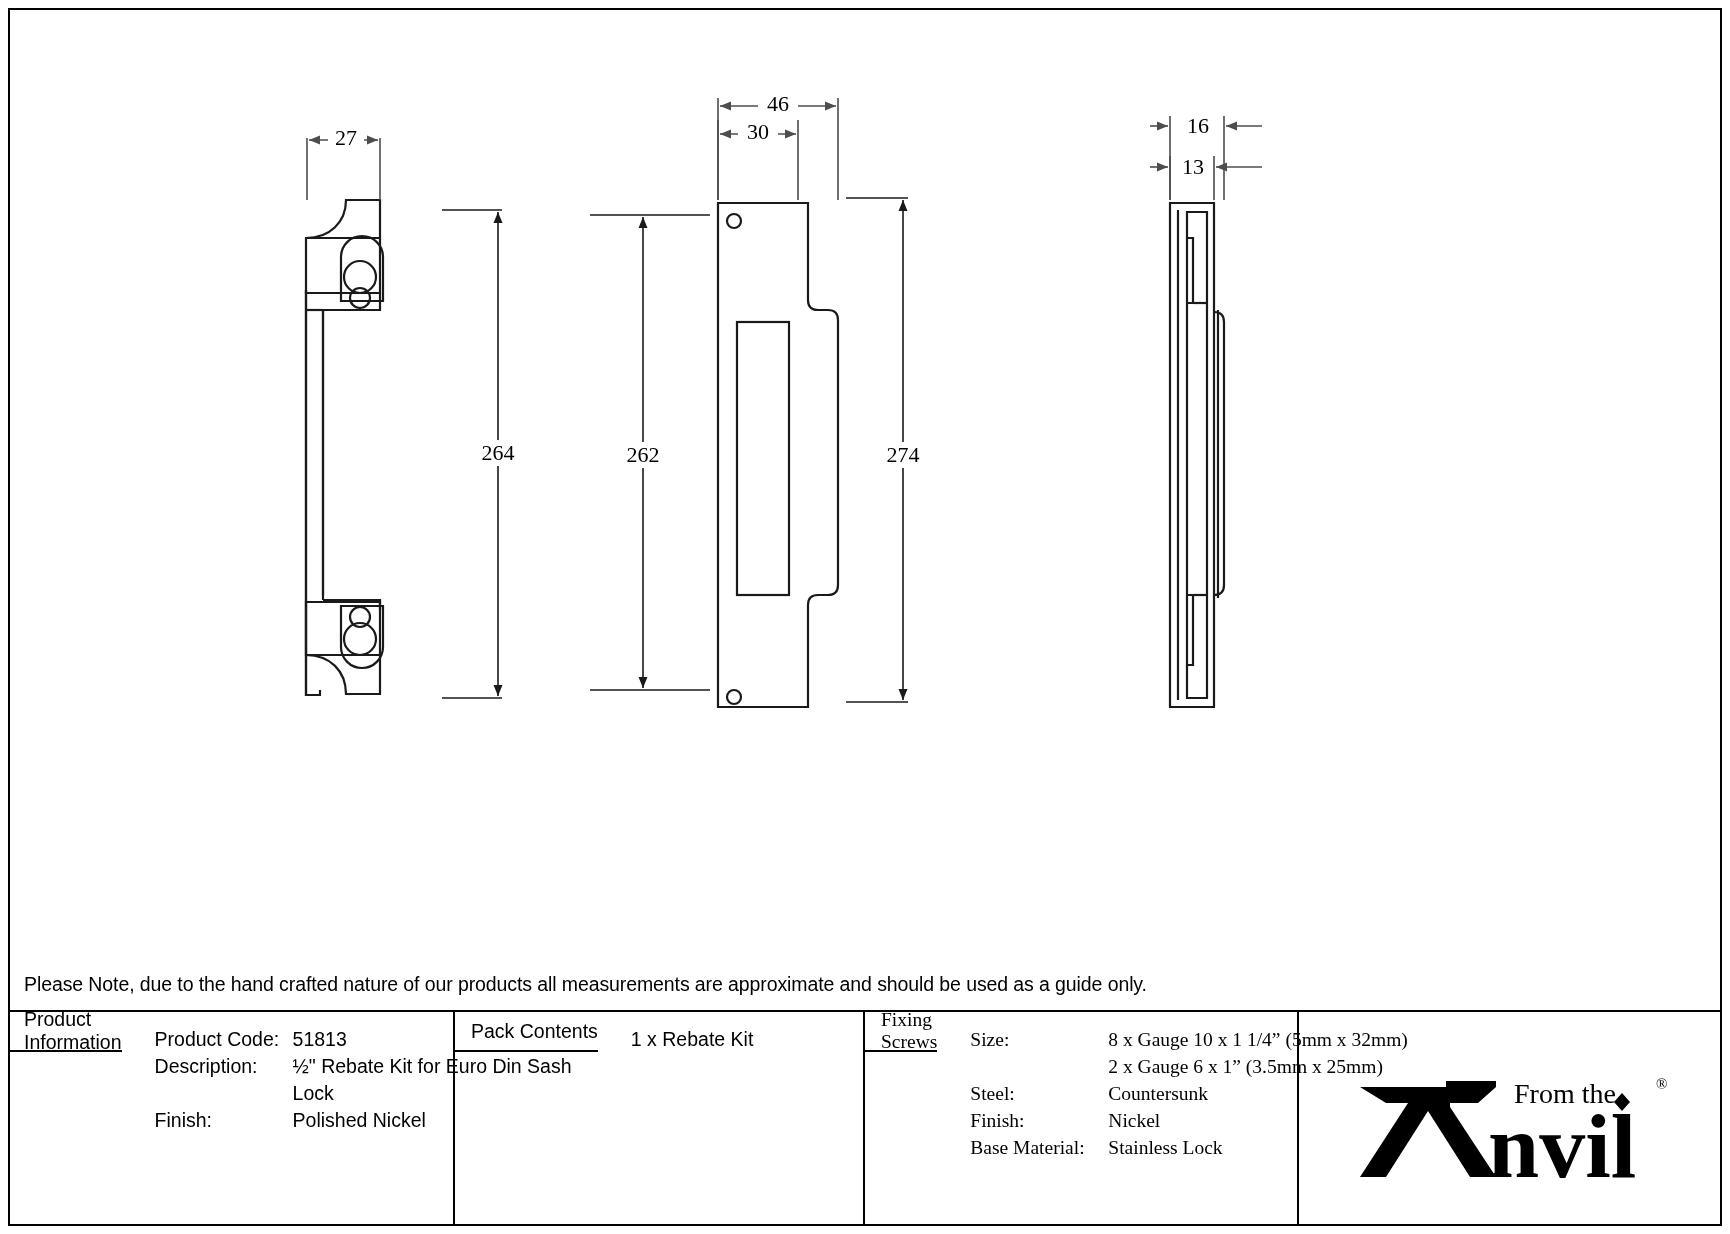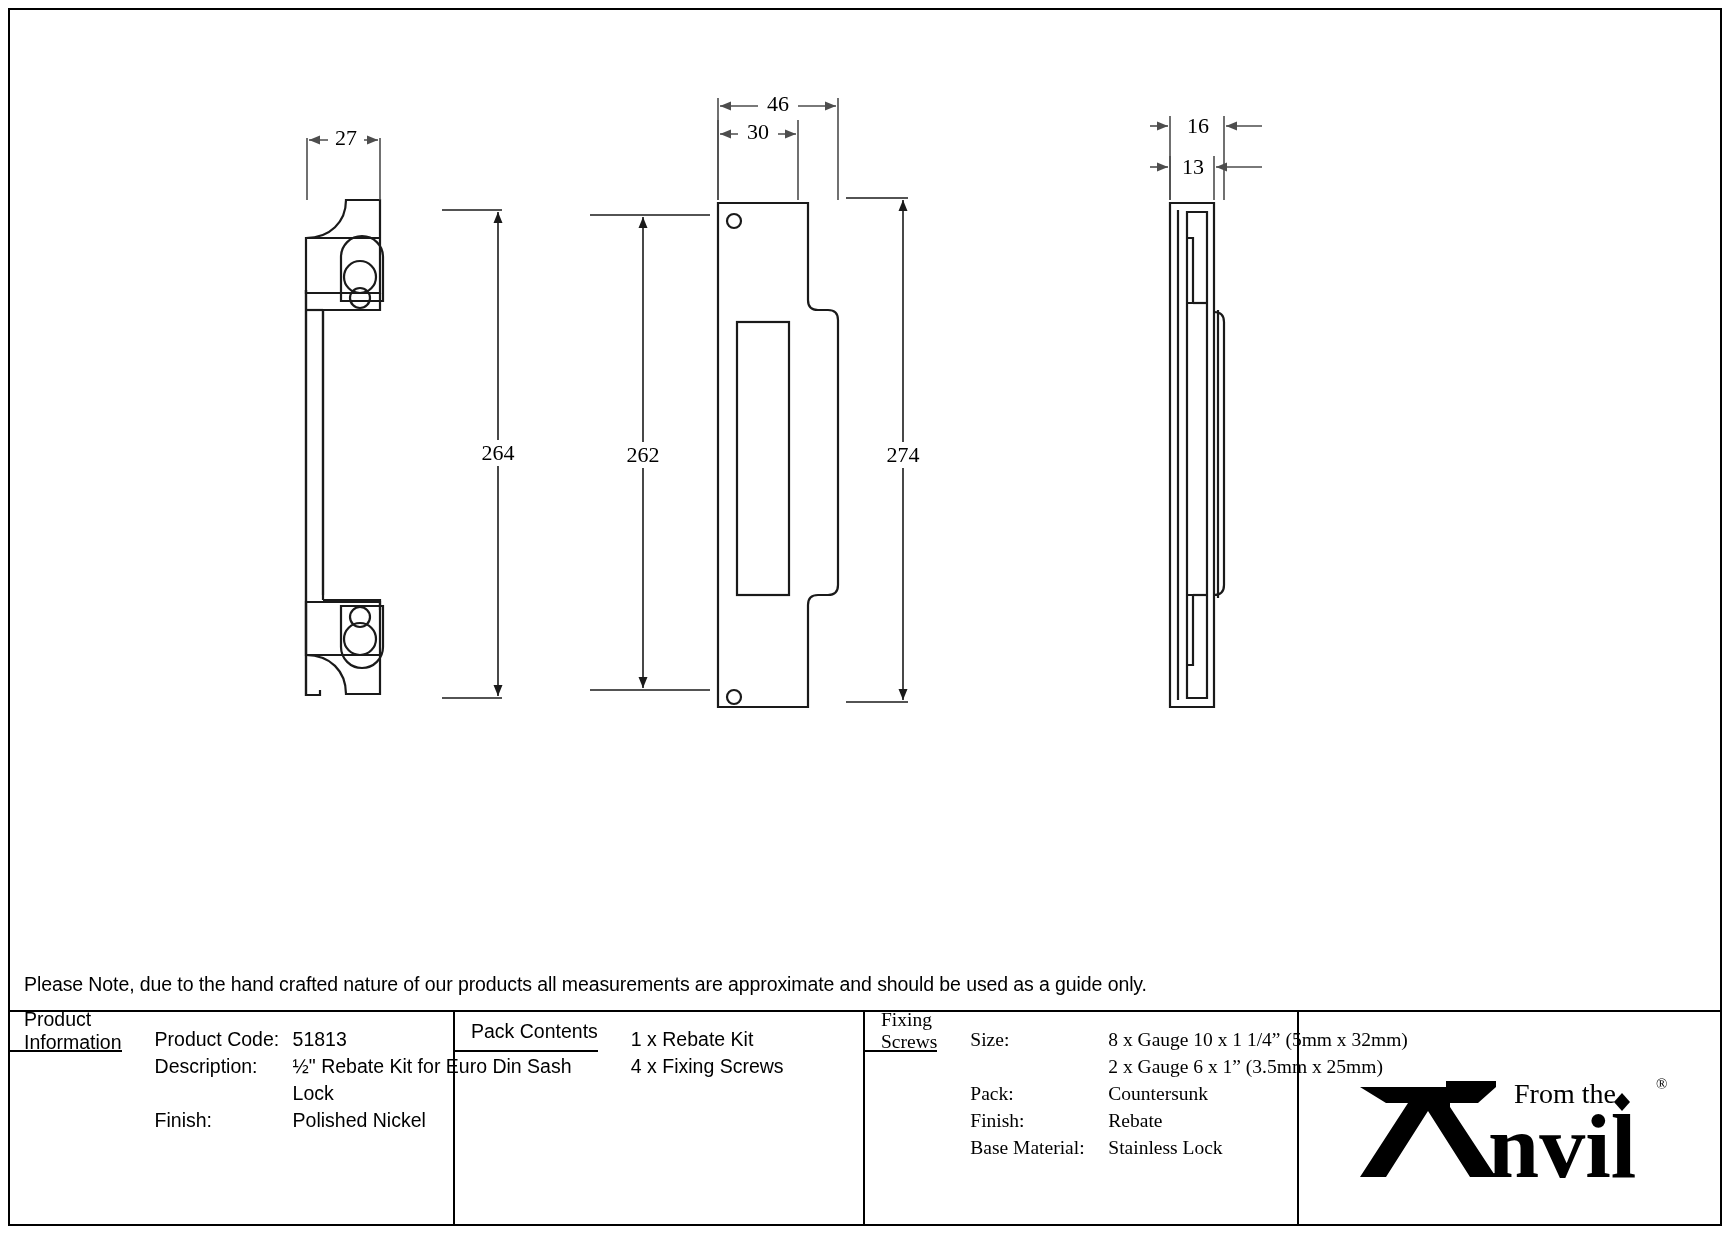--- a/index.html
+++ b/index.html
@@ -313,39 +313,38 @@
           <span class="kv-label">Finish:</span>
           <span class="kv-value">Polished Nickel</span>
         </div>
       </div>
     </div>
 
     <div class="spec-col col-pack">
       <div class="col-head">Pack Contents</div>
       <div class="col-body">
         <div class="simple-line">1 x Rebate Kit</div>
-        <div class="simple-line">4 x Fixing Screws</div>
       </div>
     </div>
 
     <div class="spec-col col-screws">
       <div class="col-head">Fixing Screws</div>
       <div class="col-body">
         <div class="kv-row">
           <span class="screw-label">Size:</span>
           <span class="kv-value">8 x Gauge 10 x 1 1/4” (5mm x 32mm)</span>
         </div>
         <div class="kv-cont">2 x Gauge 6 x 1” (3.5mm x 25mm)</div>
         <div class="kv-row">
-          <span class="screw-label">Pack:</span>
+          <span class="screw-label">Steel:</span>
           <span class="kv-value">Countersunk</span>
         </div>
         <div class="kv-row">
           <span class="screw-label">Finish:</span>
-          <span class="kv-value">Rebate</span>
+          <span class="kv-value">Nickel</span>
         </div>
         <div class="kv-row">
           <span class="screw-label">Base Material:</span>
           <span class="kv-value">Stainless Lock</span>
         </div>
       </div>
     </div>
 
     <div class="spec-col col-logo">
       <div class="logo-wrap">

